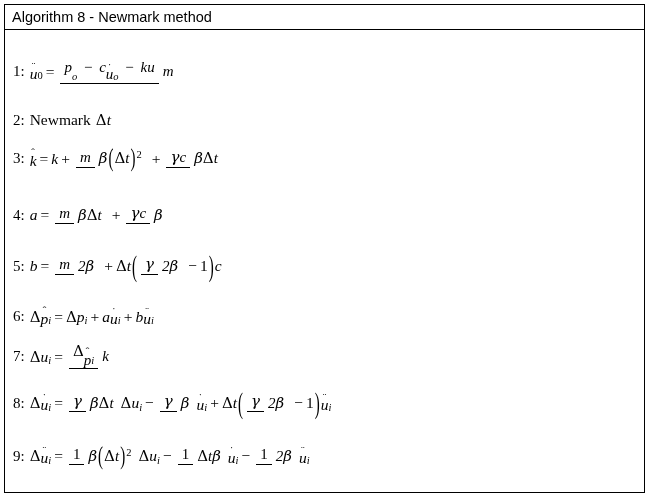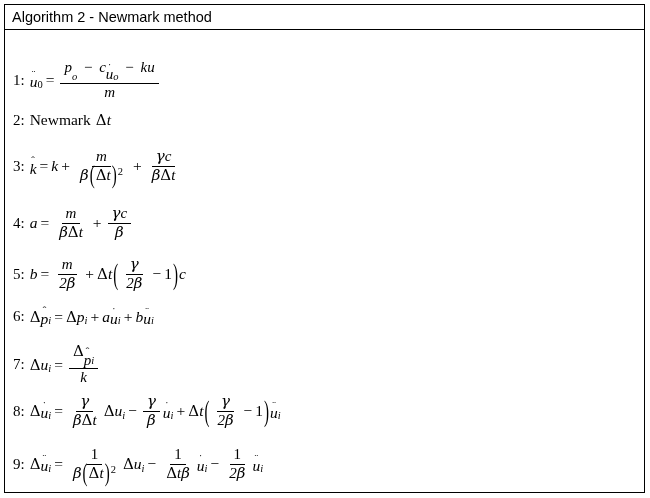--- a/index.html
+++ b/index.html
@@ -59,21 +59,21 @@
   .up {
     font-style: normal;
   }
   .op {
     font-style: normal;
     margin: 0 3px;
   }
   
   .frac {
     display: inline-flex;
-    flex-direction: column;
+    flex-direction: row;
     align-items: center;
     vertical-align: middle;
     margin: 0 3px;
     line-height: 1.05;
   }
   .frac .num {
     padding: 0 4px 1px 4px;
     border-bottom: 1px solid #000;
     font-size: 15px;
   }
@@ -153,21 +153,21 @@
     font-family: "DejaVu Serif", serif;
     font-style: normal;
     font-size: 15px;
   }
 </style>
 </head>
 <body>
 
 <div id="algorithm-box">
 
-  <div id="algorithm-title">Algorithm 2 - Newmark method</div>
+  <div id="algorithm-title">Algorithm 8 - Newmark method</div>
 
   <div id="algorithm-body">
 
     <div class="line" style="top:30px;">
       <span class="lbl">1:</span>
       <span class="math">
         <span class="acc">
             <span class="dots">¨</span>
             <span class="base">u</span>
           </span>

